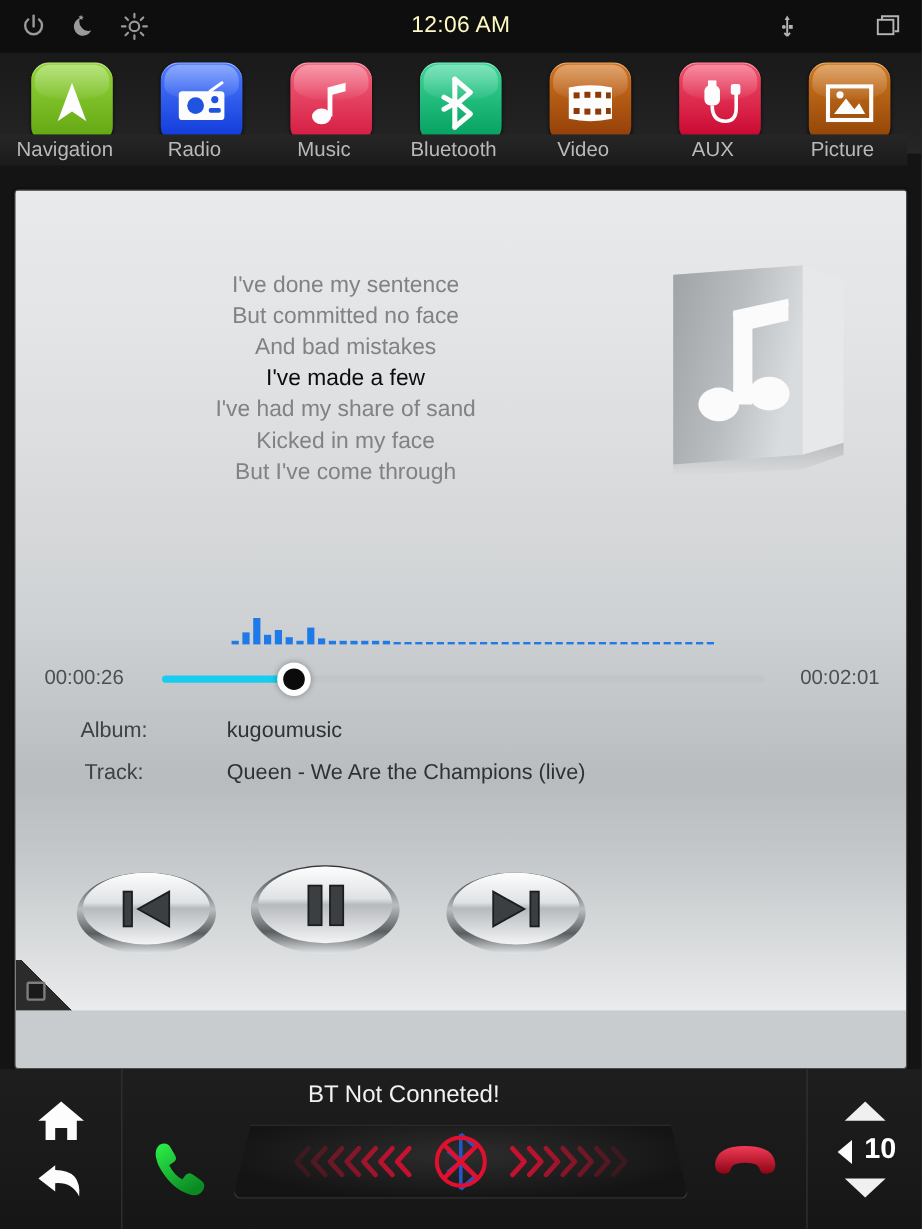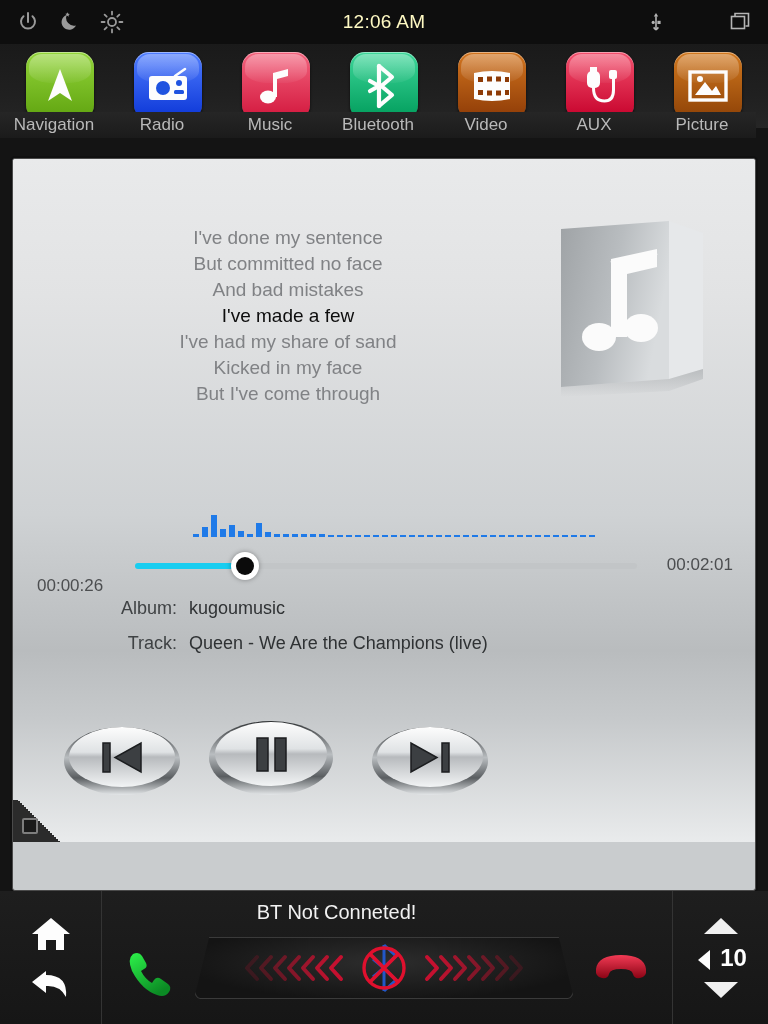--- a/index.html
+++ b/index.html
@@ -108,21 +108,21 @@
     display: flex; align-items: flex-end; gap: 3px;
   }
   .spectrum i { display: block; width: 6px; background: #1f7ae8; }
   .specwrap { position: absolute; left: 0; top: 338px; width: 744px; height: 40px; }
 
   
   .progress-row { position: absolute; left: 0; top: 392px; width: 744px; height: 30px; }
   .time {
     position: absolute; top: 4px; color: #4c4e50; font-size: 17px;
   }
-  .time-left { left: 24px; margin-top: 21px; }
+  .time-left { left: 24px; }
   .time-right { right: 24px; }
   .track {
     position: absolute; left: 122px; top: 12px; width: 502px; height: 6px;
     background: #c2c5c7; border-radius: 3px;
   }
   .track-fill {
     position: absolute; left: 0; top: 0; height: 6px; width: 22%;
     background: #18cdf0; border-radius: 3px;
   }
   .knob {
@@ -130,21 +130,21 @@
     width: 28px; height: 28px; border-radius: 50%;
     background: #fff; box-shadow: 0 0 5px rgba(0,0,0,.35);
     display: flex; align-items: center; justify-content: center;
   }
   .knob b { display: block; width: 18px; height: 18px; border-radius: 50%; background: #0b0b0b; }
 
   
   .meta { position: absolute; left: 0; top: 432px; width: 744px; }
   .meta-row { display: flex; height: 35px; align-items: center; }
   .meta-label {
-    width: 176px; text-align: right; padding-right: 12px;
+    width: 176px; text-align: center; padding-right: 12px;
     color: #3f4244; font-size: 18px;
   }
   .meta-value { color: #2f3234; font-size: 18px; }
 
   
   .transport { position: absolute; left: 0; top: 552px; width: 744px; height: 100px; }
   .tbtn { position: absolute; top: 8px; }
 
   
   .corner {

